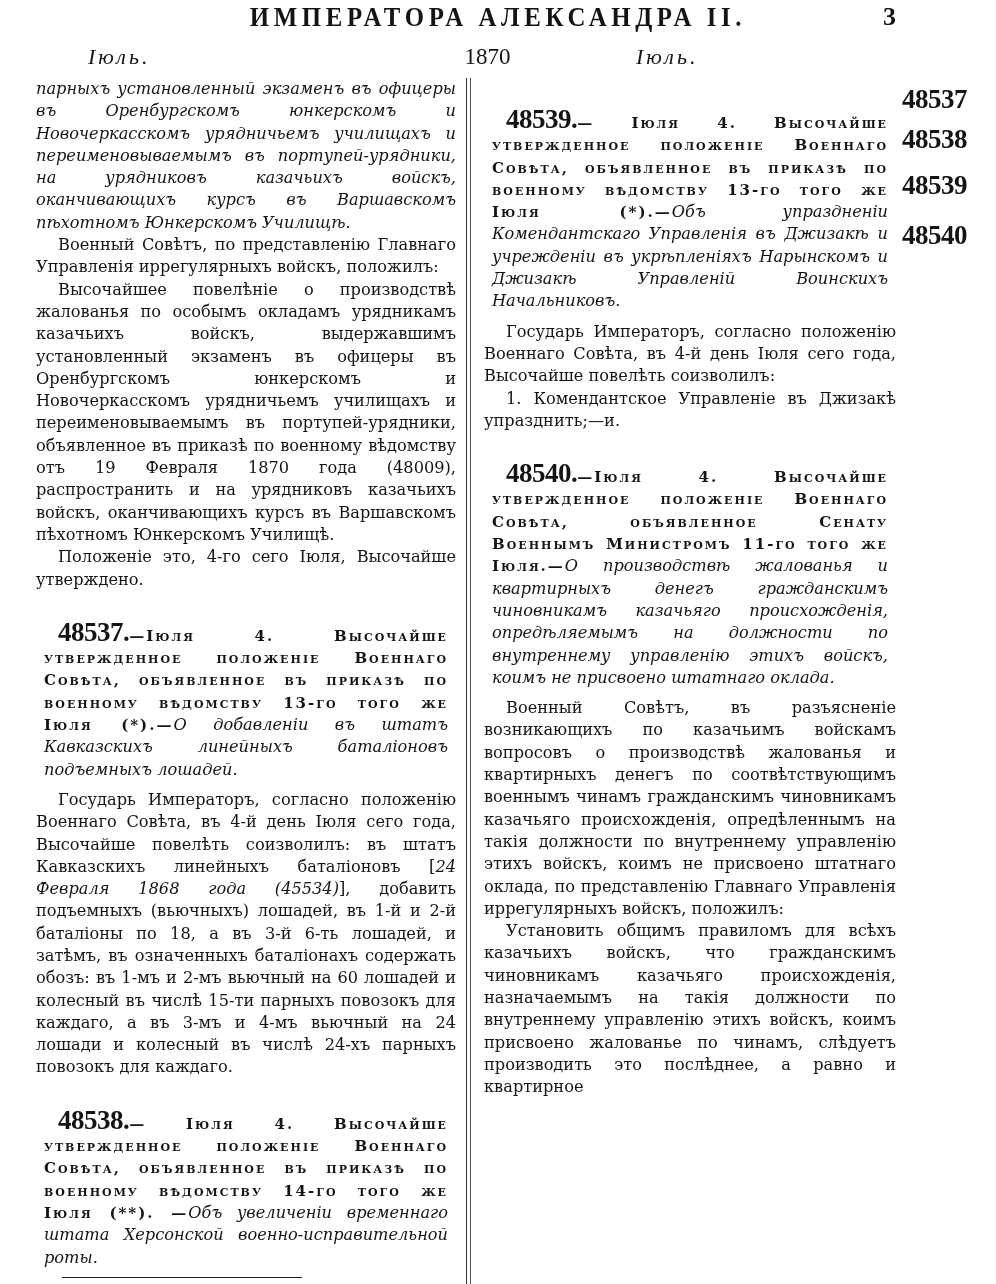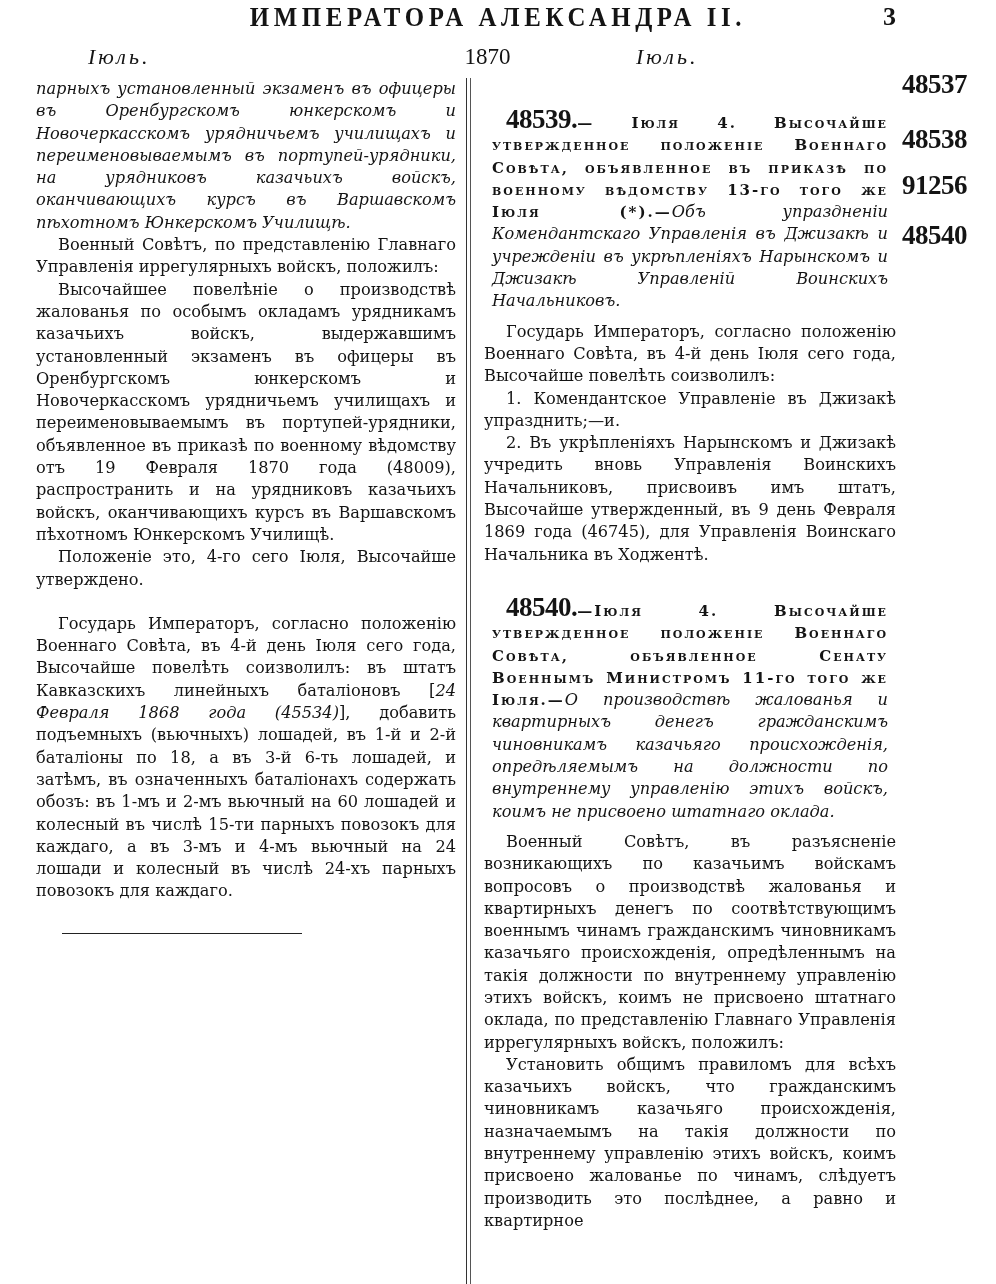--- a/index.html
+++ b/index.html
@@ -54,52 +54,57 @@
 <div class="divider"></div>
 
 <div class="column col-left">
   <p class="para it">парныхъ установленный экзаменъ въ офицеры въ Оренбургскомъ юнкерскомъ и Новочеркасскомъ урядничьемъ училищахъ и переименовываемымъ въ портупей-урядники, на урядниковъ казачьихъ войскъ, оканчивающихъ курсъ въ Варшавскомъ пѣхотномъ Юнкерскомъ Училищѣ.</p>
   <p class="para indent">Военный Совѣтъ, по представленію Главнаго Управленія иррегулярныхъ войскъ, положилъ:</p>
   <p class="para indent">Высочайшее повелѣніе о производствѣ жалованья по особымъ окладамъ урядникамъ казачьихъ войскъ, выдержавшимъ установленный экзаменъ въ офицеры въ Оренбургскомъ юнкерскомъ и Новочеркасскомъ урядничьемъ училищахъ и переименовываемымъ въ портупей-урядники, объявленное въ приказѣ по военному вѣдомству отъ 19 Февраля 1870 года (48009), распространить и на урядниковъ казачьихъ войскъ, оканчивающихъ курсъ въ Варшавскомъ пѣхотномъ Юнкерскомъ Училищѣ.</p>
   <p class="para indent">Положеніе это, 4-го сего Іюля, Высочайше утверждено.</p>
   <div class="gap"></div>
 
   <div>
+    <p class="entry-head">
+      <span class="entry-num">48537.</span><span class="sc">—Іюля 4. Высочайше утвержденное положеніе Военнаго Совѣта, объявленное въ приказѣ по военному вѣдомству 13-го того же Іюля (*).—</span><span class="it">О добавленіи въ штатъ Кавказскихъ линейныхъ баталіоновъ подъемныхъ лошадей.</span>
+    </p>
     <p class="para indent">
       <span>Государь Императоръ, согласно положенію Военнаго Совѣта, въ 4-й день Іюля сего года, Высочайше повелѣть соизволилъ: въ штатъ Кавказскихъ линейныхъ баталіоновъ [</span><span class="it">24 Февраля 1868 года (45534)</span><span>], добавить подъемныхъ (вьючныхъ) лошадей, въ 1-й и 2-й баталіоны по 18, а въ 3-й 6-ть лошадей, и затѣмъ, въ означенныхъ баталіонахъ содержать обозъ: въ 1-мъ и 2-мъ вьючный на 60 лошадей и колесный въ числѣ 15-ти парныхъ повозокъ для каждаго, а въ 3-мъ и 4-мъ вьючный на 24 лошади и колесный въ числѣ 24-хъ парныхъ повозокъ для каждаго.</span>
     </p>
   </div>
   <div class="gap"></div>
 
   <div>
+    <p class="entry-head">
+      <span class="entry-num">48538.</span><span class="sc">— Іюля 4. Высочайше утвержденное положеніе Военнаго Совѣта, объявленное въ приказѣ по военному вѣдомству 14-го того же Іюля (**). —</span><span class="it">Объ увеличеніи временнаго штата Херсонской военно-исправительной роты.</span>
+    </p>
   </div>
 
   <div class="footnote-rule"></div>
 
 </div>
 
 <div class="column col-right">
   <div class="gap"></div>
 
   <div>
     <p class="entry-head">
       <span class="entry-num">48539.</span><span class="sc">— Іюля 4. Высочайше утвержденное положеніе Военнаго Совѣта, объявленное въ приказѣ по военному вѣдомству 13-го того же Іюля (*).—</span><span class="it">Объ упраздненіи Комендантскаго Управленія въ Джизакѣ и учрежденіи въ укрѣпленіяхъ Нарынскомъ и Джизакѣ Управленій Воинскихъ Начальниковъ.</span>
     </p>
     <p class="para indent">Государь Императоръ, согласно положенію Военнаго Совѣта, въ 4-й день Іюля сего года, Высочайше повелѣть соизволилъ:</p>
     <p class="para indent">1. Комендантское Управленіе въ Джизакѣ упразднить;—и.</p>
-    <p class="para indent">2. Въ укрѣпленіяхъ Нарынскомъ и Джизакѣ учредить вновь Управленія Воинскихъ Начальниковъ, присвоивъ имъ штатъ, Высочайше утвержденный, въ 9 день Февраля 1869 года (46745), для Управленія Воинскаго Начальника въ Ходжентѣ.</p>
   </div>
   <div class="gap"></div>
 
   <div>
     <p class="entry-head">
       <span class="entry-num">48540.</span><span class="sc">—Іюля 4. Высочайше утвержденное положеніе Военнаго Совѣта, объявленное Сенату Военнымъ Министромъ 11-го того же Іюля.—</span><span class="it">О производствѣ жалованья и квартирныхъ денегъ гражданскимъ чиновникамъ казачьяго происхожденія, опредѣляемымъ на должности по внутреннему управленію этихъ войскъ, коимъ не присвоено штатнаго оклада.</span>
     </p>
     <p class="para indent">Военный Совѣтъ, въ разъясненіе возникающихъ по казачьимъ войскамъ вопросовъ о производствѣ жалованья и квартирныхъ денегъ по соотвѣтствующимъ военнымъ чинамъ гражданскимъ чиновникамъ казачьяго происхожденія, опредѣленнымъ на такія должности по внутреннему управленію этихъ войскъ, коимъ не присвоено штатнаго оклада, по представленію Главнаго Управленія иррегулярныхъ войскъ, положилъ:</p>
     <p class="para indent">Установить общимъ правиломъ для всѣхъ казачьихъ войскъ, что гражданскимъ чиновникамъ казачьяго происхожденія, назначаемымъ на такія должности по внутреннему управленію этихъ войскъ, коимъ присвоено жалованье по чинамъ, слѣдуетъ производить это послѣднее, а равно и квартирное</p>
   </div>
 
 </div>
 
-<div class="margin-num" style="top:69px;">48537</div>
+<div class="margin-num" style="top:84px;">48537</div>
 <div class="margin-num" style="top:124px;">48538</div>
-<div class="margin-num" style="top:170px;">91256</div>
+<div class="margin-num" style="top:170px;">48539</div>
 <div class="margin-num" style="top:220px;">48540</div>
 
 </body></html>

